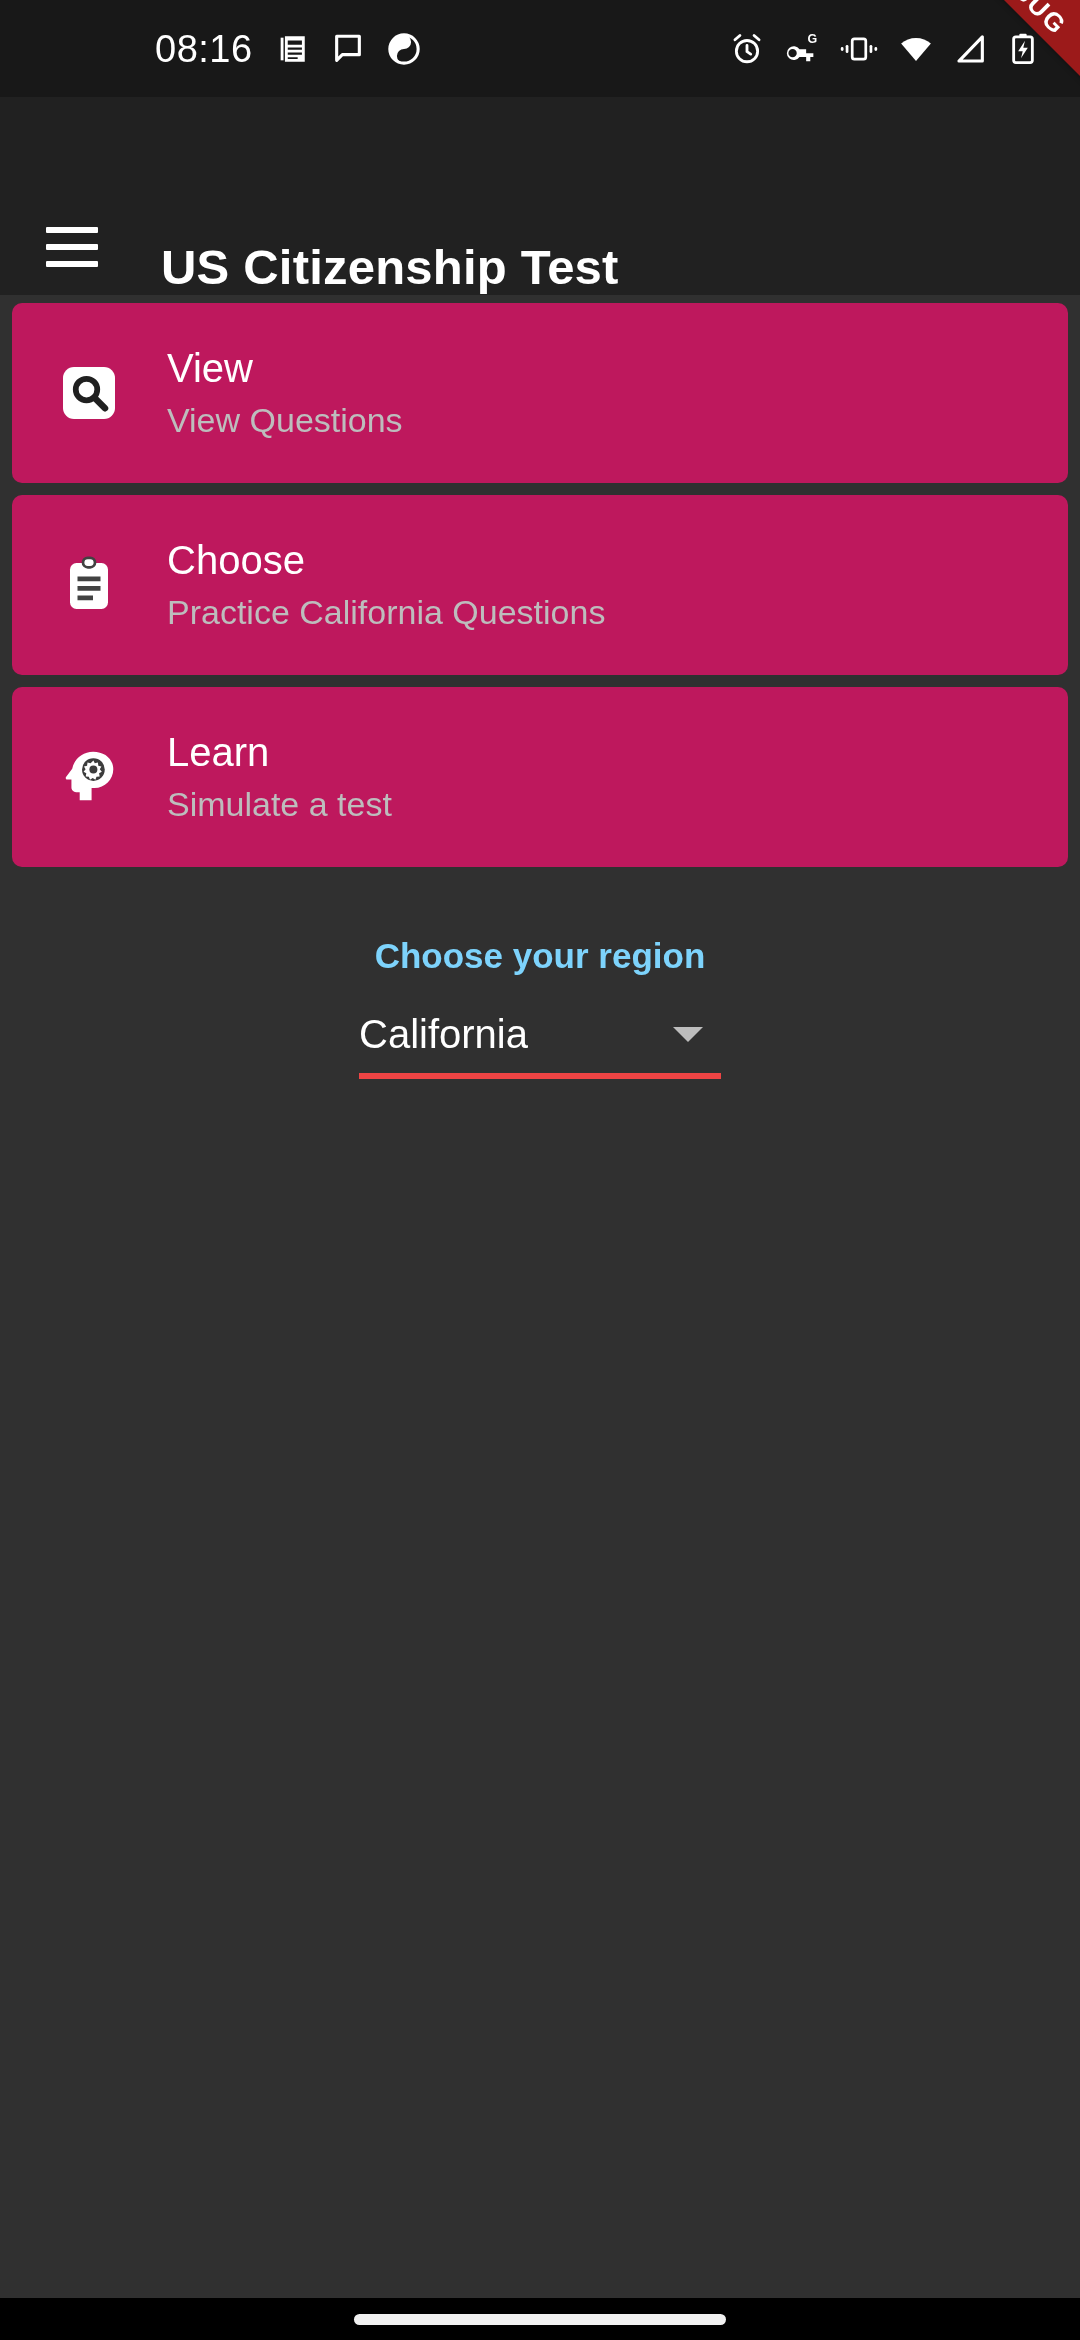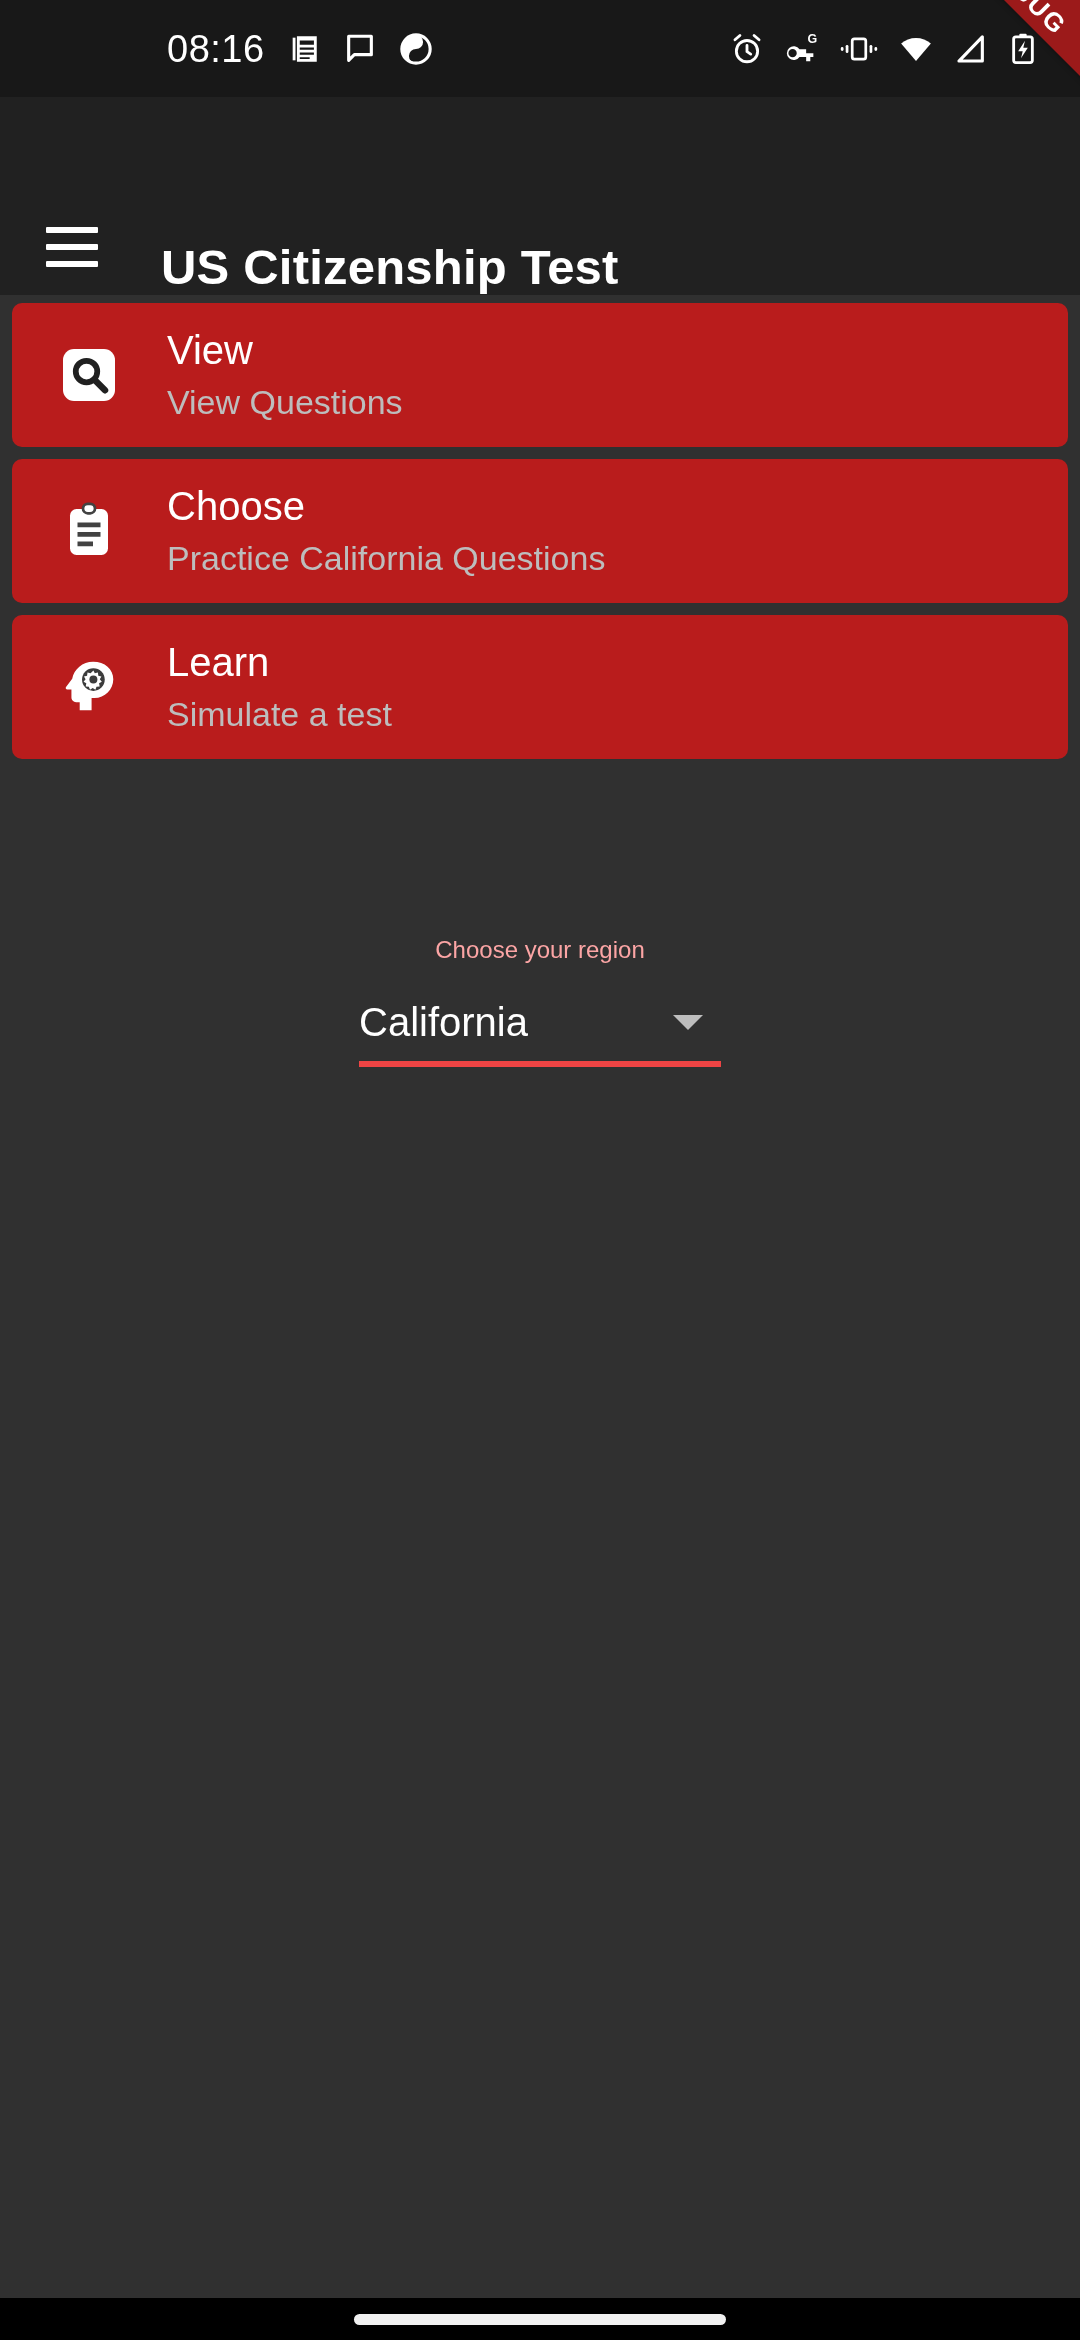--- a/index.html
+++ b/index.html
@@ -15,21 +15,21 @@
     background:#303030;
     overflow:hidden;
   }
 
   
   .status-bar {
     position:absolute; top:0; left:0;
     width:1080px; height:97px;
     background:#181818;
     display:flex; align-items:center;
-    padding:0 42px 0 12px;
+    padding:0 42px 0 0;
     overflow:hidden;
   }
   .status-left {
     display:flex; align-items:center; gap:22px;
     margin-left:155px;
   }
   .status-clock {
     color:#fff; font-size:38px; font-weight:400;
     letter-spacing:0.5px; line-height:1;
   }
@@ -84,22 +84,22 @@
   }
 
   
   .cards {
     position:absolute; top:303px; left:0;
     width:1080px;
   }
   .card {
     position:relative;
     margin:0 12px 12px 12px;
-    height:144px;
-    background:#b91c1c;
+    height:180px;
+    background:#be185d;
     border-radius:10px;
     display:flex; align-items:center;
     cursor:pointer;
   }
   .card-icon {
     width:110px;
     display:flex; align-items:center; justify-content:center;
     margin-left:22px;
     flex:0 0 auto;
   }
@@ -117,23 +117,23 @@
   }
 
   
   .region {
     position:absolute;
     top:936px; left:0;
     width:1080px;
     display:flex; flex-direction:column; align-items:center;
   }
   .region-label {
-    color:#fca5a5;
-    font-size:24px;
-    font-weight:normal;
+    color:#7dd3fc;
+    font-size:35px;
+    font-weight:bold;
   }
   .region-dd {
     margin-top:36px;
     width:362px;
     border-bottom:6px solid #ef4444;
     padding-bottom:16px;
     display:flex; align-items:center;
     cursor:pointer;
   }
   .region-value {

